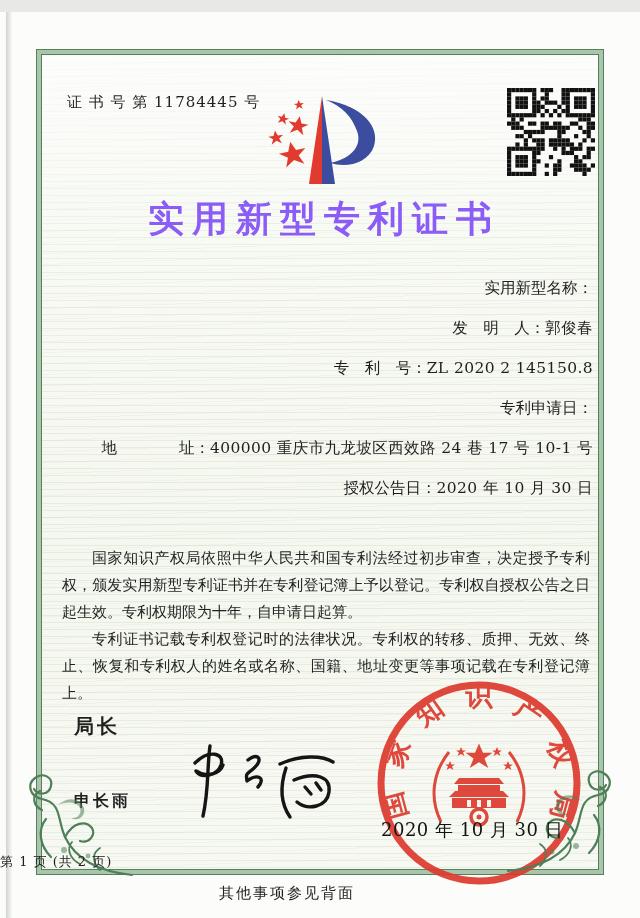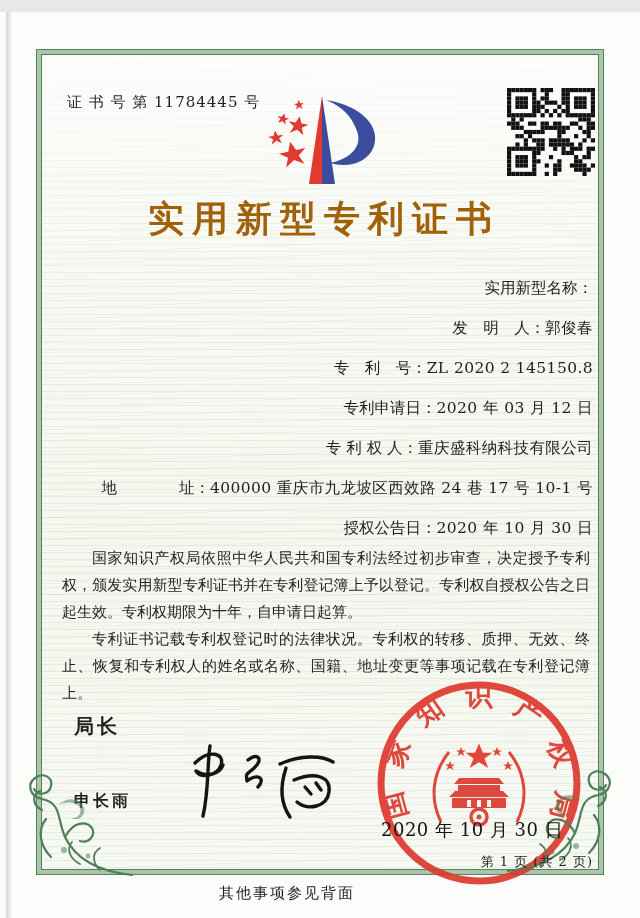--- a/index.html
+++ b/index.html
@@ -18,41 +18,41 @@
     background-image:
       linear-gradient(180deg,rgba(255,255,255,0.85),rgba(255,255,255,0.35) 26%,rgba(255,255,255,0.18) 60%,rgba(255,255,255,0.3)),
       repeating-linear-gradient(180deg,rgba(148,174,144,0.22) 0 1px,transparent 1px 7px),
       repeating-linear-gradient(178deg,rgba(148,174,144,0.10) 0 1px,transparent 1px 11px);
   }
   
   .cert-no{position:absolute;left:67px;top:81px;font-size:15px;letter-spacing:1px;white-space:pre;}
   .logo{position:absolute;left:250px;top:80px;width:148px;height:98px;}
   .qr{position:absolute;left:507px;top:76px;width:88px;height:88px;}
   .title{position:absolute;left:0;top:183px;width:640px;text-align:center;
-    font-size:36px;font-weight:700;letter-spacing:8px;text-indent:8px;color:#a16207;}
+    font-size:36px;font-weight:700;letter-spacing:8px;text-indent:8px;color:#8b5cf6;}
   
   .fields{position:absolute;left:65px;top:256px;width:528px;}
   .frow{height:40px;display:flex;align-items:center;white-space:pre;font-size:15.5px;position:relative;justify-content:flex-end;}
   .frow .val{letter-spacing:0.4px;}
   .grant{position:absolute;left:265px;top:0;height:40px;display:flex;align-items:center;white-space:pre;}
   
   .paras{position:absolute;left:62px;top:533px;width:528px;font-size:15px;line-height:27px;text-align:justify;}
   .paras p{margin:0;text-indent:2em;}
   
   .sig-title{position:absolute;left:74px;top:701px;font-size:20px;font-weight:600;letter-spacing:3px;
     font-family:"DejaVu Sans","Liberation Sans",sans-serif;}
   .sig-name{position:absolute;left:74px;top:779px;font-size:16px;font-weight:600;letter-spacing:3px;
     font-family:"DejaVu Sans","Liberation Sans",sans-serif;}
   .sig-hand{position:absolute;left:182px;top:720px;width:165px;height:95px;}
   
   .seal{position:absolute;left:372px;top:664px;width:214px;height:214px;opacity:0.92;}
   .seal-date{position:absolute;left:381px;top:806px;width:170px;font-size:18px;color:#131313;
     letter-spacing:0.5px;white-space:pre;z-index:5;}
   
-  .page-info{position:absolute;left:0;top:841px;width:593px;text-align:right;font-size:13px;letter-spacing:1px;white-space:pre;}
+  .page-info{position:absolute;left:0;top:841px;width:593px;text-align:left;font-size:13px;letter-spacing:1px;white-space:pre;}
   .back-note{position:absolute;left:11px;top:872px;width:552px;text-align:center;font-size:15px;letter-spacing:2px;}
   .flourish{position:absolute;width:118px;height:122px;}
   .flourish.bl{left:20px;top:746px;}
   .flourish.br{left:502px;top:742px;transform:scaleX(-1);}
 </style>
 </head>
 <body>
 
 <div class="sheet">
   <div class="scan-edge"></div>
@@ -318,24 +318,21 @@
     <div class="frow">
       <span>实用新型名称：</span>
     </div>
     <div class="frow">
       <span>发　明　人：</span><span class="val">郭俊春</span>
     </div>
     <div class="frow">
       <span>专　利　号：</span><span class="val">ZL 2020 2 145150.8</span>
     </div>
     <div class="frow">
-      <span>专利申请日：</span><span class="val">2020 年 03 月 12 日</span>
-    </div>
-    <div class="frow">
-      <span>专 利 权 人：</span><span class="val">重庆盛科纳科技有限公司</span>
+      <span>专利申请日：</span>
     </div>
     <div class="frow">
       <span>地　　　　址：</span><span class="val">400000 重庆市九龙坡区西效路 24 巷 17 号 10-1 号</span>
     </div>
     <div class="frow">
       <span>授权公告日：</span><span class="val">2020 年 10 月 30 日</span>
     </div>
   </div>
 
   <div class="paras">

